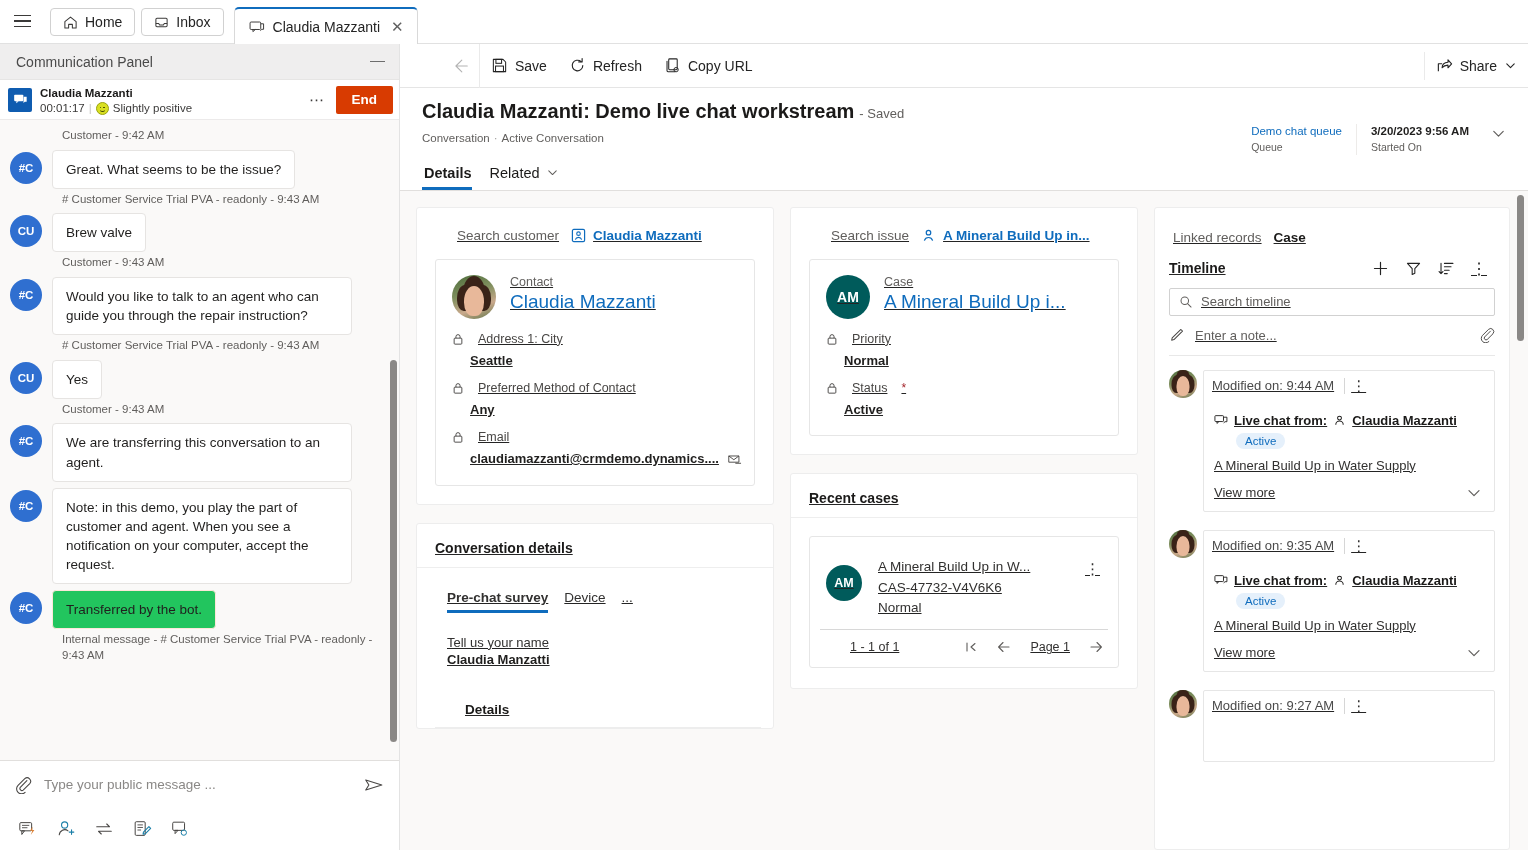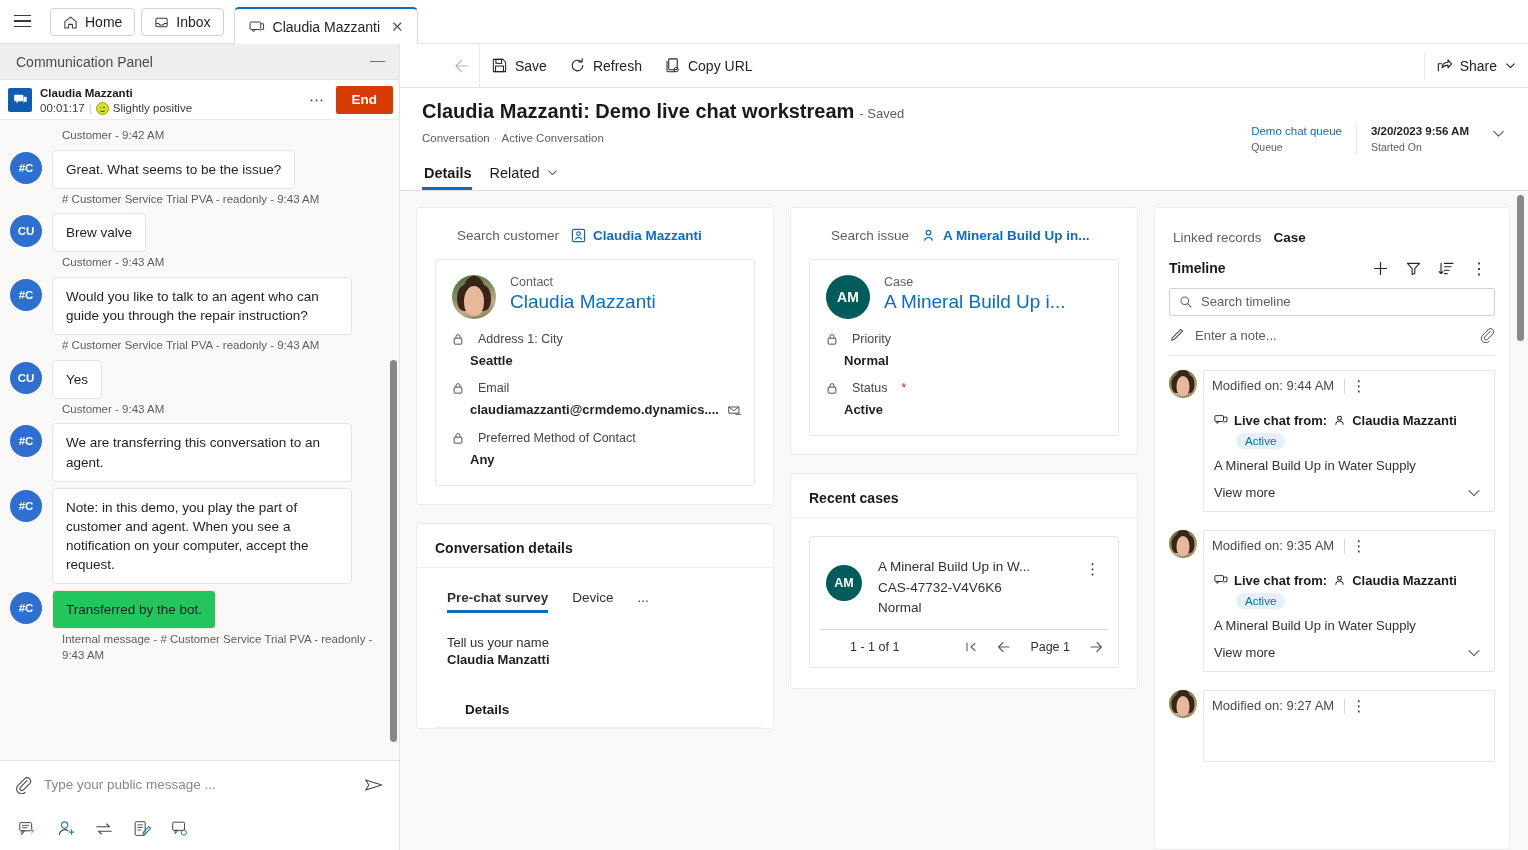--- a/index.html
+++ b/index.html
@@ -189,21 +189,21 @@
   
   .content {
     flex: 1; min-height: 0; position: relative;
     background: #faf9f8;
     display: flex; gap: 16px;
     padding: 16px 18px 0 16px;
     overflow: hidden;
   }
   .col { display: flex; flex-direction: column; gap: 18px; }
   .col1 { width: 358px; } .col2 { width: 348px; } .col3 { flex: 1; }
-  .card { background: #fff; border: 1px solid #ededed; border-radius: 3px; }
+  .card { background: #fff; border: 1px solid #ededed; border-radius: 3px; text-decoration: underline; }
   .sect-pad { padding: 20px 18px 18px 18px; }
 
   .srchrow { display: flex; align-items: center; gap: 12px; font-size: 13.5px; padding: 0 0 16px 22px; }
   .srchlbl { color: #605e5c; }
   .srchval { color: #0f6cbd; font-weight: 700; display: flex; align-items: center; gap: 7px; cursor: pointer; }
 
   .reccard { border: 1px solid #e6e6e6; border-radius: 3px; margin: 0 18px 0 18px; padding: 15px 16px 18px 16px; }
   .rec-top { display: flex; align-items: flex-start; gap: 14px; }
   .rec-photo {
     width: 44px; height: 44px; border-radius: 50%; flex: none; overflow: hidden;
@@ -223,21 +223,21 @@
   }
   .rec-meta { min-width: 0; }
   .rec-kind { font-size: 12.5px; color: #605e5c; }
   .rec-name { font-size: 19px; color: #0f6cbd; line-height: 1.25; margin-top: 1px; white-space: nowrap; overflow: hidden; }
   .fld { margin-top: 13px; }
   .fld-l { display: flex; align-items: center; gap: 14px; font-size: 12.5px; color: #484644; }
   .fld-v { font-size: 13px; font-weight: 700; color: #201f1e; margin: 7px 0 0 18px; display: flex; align-items: center; justify-content: space-between; gap: 8px; }
   .req { color: #a4262c; font-size: 12px; }
 
   .cardtitle { font-size: 14px; font-weight: 700; color: #1b1a19; padding: 16px 18px 11px 18px; border-bottom: 1px solid #eeeeee; }
-  .subtabs { display: flex; align-items: flex-end; gap: 24px; padding: 22px 18px 0 30px; }
+  .subtabs { display: flex; align-items: flex-end; gap: 16px; padding: 22px 18px 0 30px; }
   .subtab { font-size: 13.5px; color: #323130; padding-bottom: 8px; position: relative; cursor: pointer; }
   .subtab.sel { font-weight: 700; }
   .subtab.sel::after { content: ""; position: absolute; left: 0; right: 0; bottom: 0; height: 2.5px; background: #0f6cbd; }
   .survey { padding: 22px 18px 0 30px; }
   .survey-q { font-size: 13px; color: #323130; }
   .survey-a { font-size: 13px; font-weight: 700; color: #201f1e; margin-top: 2px; }
   .details-h { font-size: 13.5px; font-weight: 700; color: #1b1a19; padding: 35px 18px 10px 30px; border-bottom: 1px solid #ededed; margin: 0 12px 0 18px;}
 
   .caserow { display: flex; align-items: flex-start; gap: 16px; padding: 12px 2px 10px 6px; }
   .caserow-txt { flex: 1; min-width: 0; font-size: 13.5px; color: #323130; line-height: 1.55; }
@@ -600,46 +600,46 @@
                   </div>
               </div>
               <div class="fld">
                 <div class="fld-l">
                   <span class="ic">
                     <svg width="12" height="12" viewBox="0 0 14 14">
                         <rect x="2.5" y="6" width="9" height="7" rx="1" fill="none" stroke="#484644" stroke-width="1.1"></rect>
                         <path d="M4.6 6V4.3a2.4 2.4 0 0 1 4.8 0V6" fill="none" stroke="#484644" stroke-width="1.1"></path>
                       </svg>
                   </span>
+                  <span>Preferred Method of Contact</span>
+                </div>
+                <div class="fld-v">
+                    <span>Any</span>
+                  </div>
+              </div>
+              <div class="fld">
+                <div class="fld-l">
+                  <span class="ic">
+                    <svg width="12" height="12" viewBox="0 0 14 14">
+                        <rect x="2.5" y="6" width="9" height="7" rx="1" fill="none" stroke="#484644" stroke-width="1.1"></rect>
+                        <path d="M4.6 6V4.3a2.4 2.4 0 0 1 4.8 0V6" fill="none" stroke="#484644" stroke-width="1.1"></path>
+                      </svg>
+                  </span>
                   <span>Email</span>
                 </div>
                 <div class="fld-v">
                   <span>claudiamazzanti@crmdemo.dynamics....</span>
                   <span class="ic">
                     <svg width="16" height="16" viewBox="0 0 18 18">
                         <path d="M2 5.6h11.4v7H2z" fill="none" stroke="#484644" stroke-width="1.05"></path>
                         <path d="m2 5.6 5.7 4.2 5.7-4.2" fill="none" stroke="#484644" stroke-width="1.05"></path>
                         <path d="M9.4 13.8h6.4" stroke="#484644" stroke-width="1.05"></path>
                       </svg>
                   </span>
                 </div>
-              </div>
-              <div class="fld">
-                <div class="fld-l">
-                  <span class="ic">
-                    <svg width="12" height="12" viewBox="0 0 14 14">
-                        <rect x="2.5" y="6" width="9" height="7" rx="1" fill="none" stroke="#484644" stroke-width="1.1"></rect>
-                        <path d="M4.6 6V4.3a2.4 2.4 0 0 1 4.8 0V6" fill="none" stroke="#484644" stroke-width="1.1"></path>
-                      </svg>
-                  </span>
-                  <span>Preferred Method of Contact</span>
-                </div>
-                <div class="fld-v">
-                    <span>Any</span>
-                  </div>
               </div>
             </div>
           </div>
 
           <div class="card">
             <div class="cardtitle">Conversation details</div>
             <div class="subtabs">
               <div class="subtab sel">Pre-chat survey</div>
               <div class="subtab">Device</div>
               <div class="subtab">...</div>

